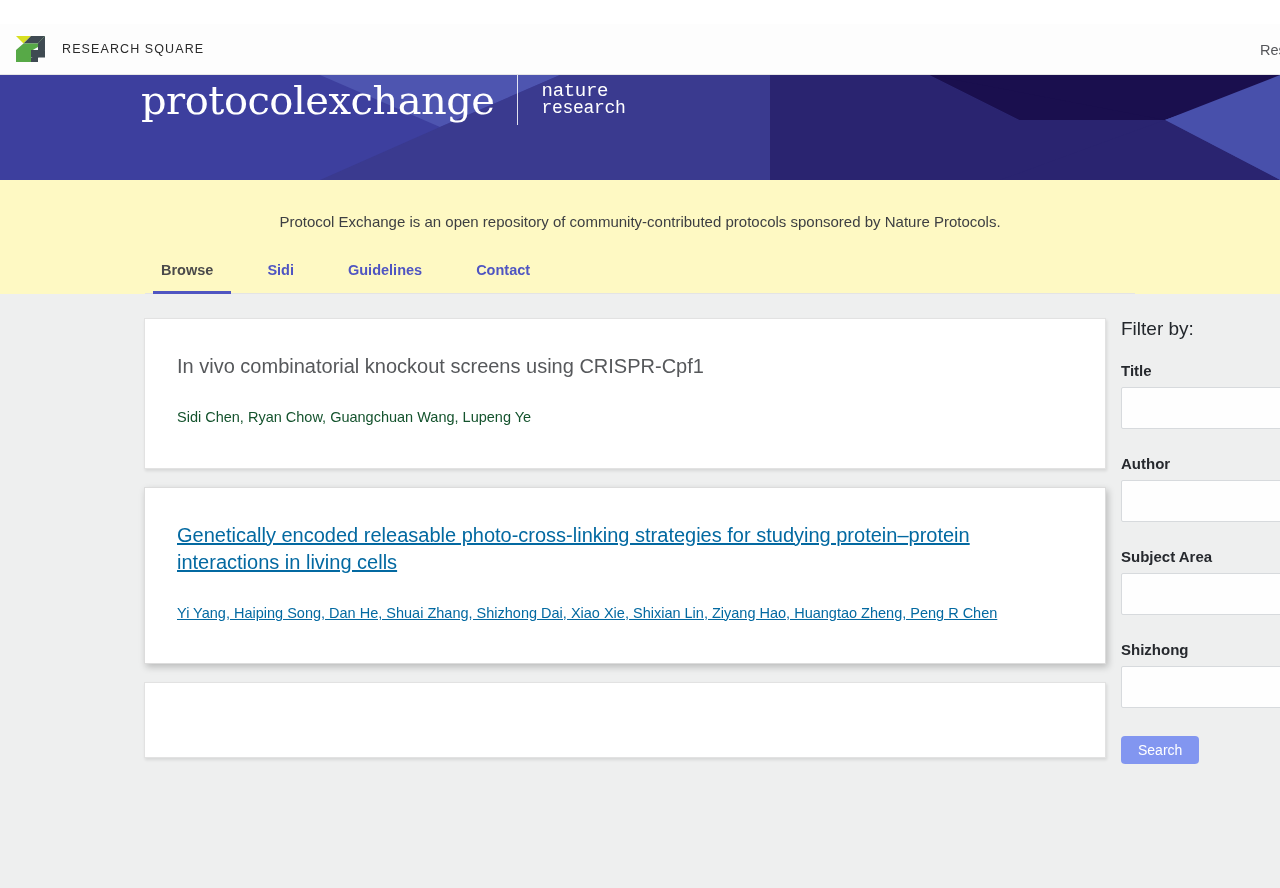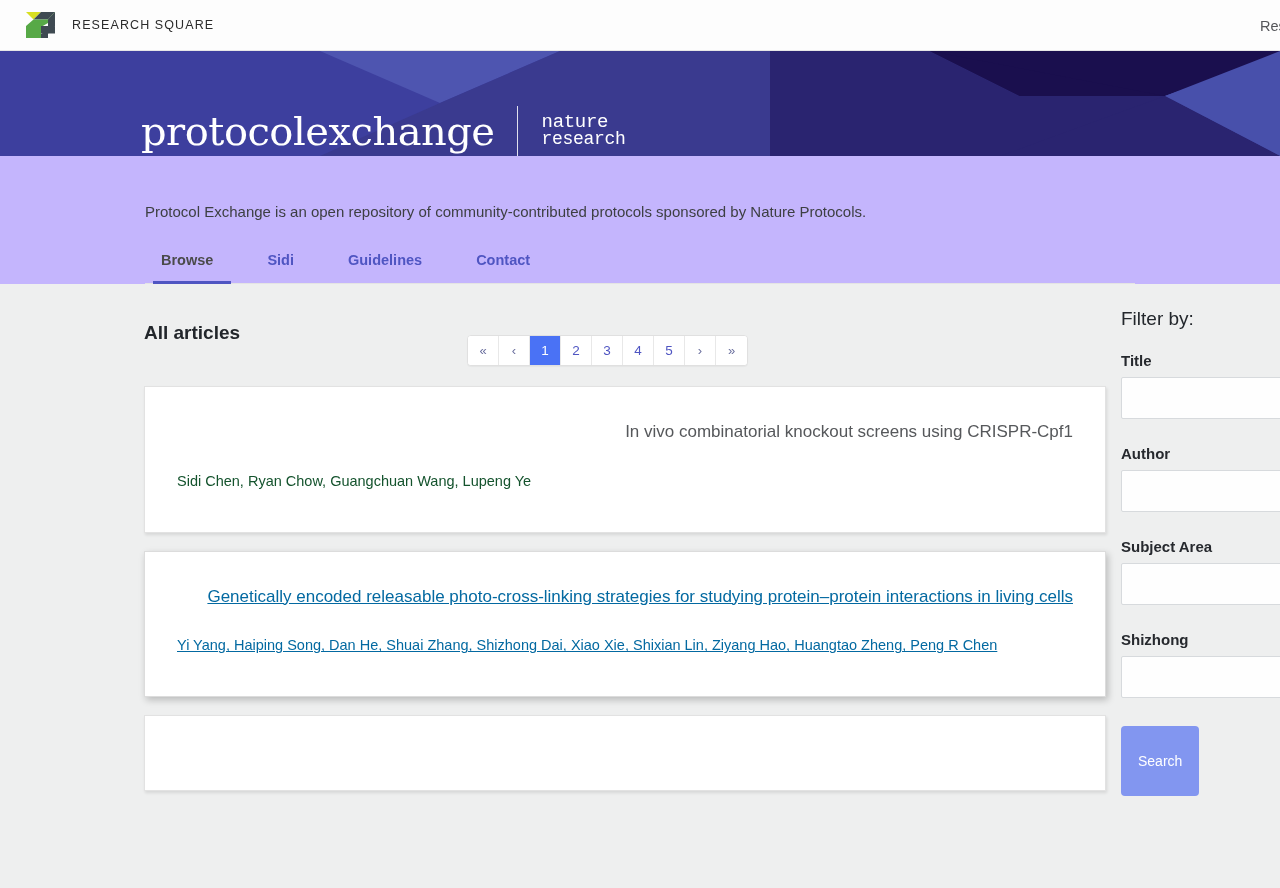--- a/index.html
+++ b/index.html
@@ -13,21 +13,22 @@
   }
 
   
   .topbar {
     position: relative;
     height: 51px;
     background: #fdfdfd;
     border-bottom: 1px solid #e6e6e6;
     display: flex;
     align-items: center;
-    padding: 0 24px;
+    padding: 0 14px;
+    margin-top: 24px;
   }
   .rs-logo-link {
     display: flex;
     align-items: center;
     gap: 12px;
     text-decoration: none;
   }
   .rs-mark { width: 36px; height: 30px; display: block; }
   .rs-wordmark {
     font-size: 12.5px;
@@ -58,21 +59,21 @@
     position: relative;
     height: 105px;
     overflow: hidden;
     background: #3d3f9e;
   }
   .banner svg { position: absolute; inset: 0; width: 100%; height: 100%; display: block; }
   .banner-inner {
     position: relative;
     height: 100%;
     display: flex;
-    align-items: flex-end;
+    align-items: flex-start;
     padding-left: 141px;
   }
   .brand-lockup { display: flex; align-items: center; }
   .brand-title {
     font-family: "DejaVu Serif", "Liberation Serif", serif;
     font-size: 40px;
     color: #ffffff;
     line-height: 1;
     letter-spacing: -0.5px;
     white-space: nowrap;
@@ -87,21 +88,21 @@
   .nature-logo {
     font-family: Liberation Mono, monospace;
     color: #ffffff;
     font-size: 19px;
     line-height: 0.92;
     letter-spacing: -0.3px;
   }
   .nature-logo .l2 { display: block; font-size: 18px; }
 
   
-  .intro-wrap { background: #c4b5fd; padding-top: 45px; }
+  .intro-wrap { background: #fef9c3; padding-top: 31px; text-align: center; }
   .shell { width: 1280px; padding: 0 145px 0 145px; }
   .intro-text {
     font-size: 15px;
     color: #3d3f42;
     margin: 0 0 30px 0;
     line-height: 1.4;
   }
   .navtabs {
     display: flex;
     align-items: flex-end;
@@ -194,25 +195,24 @@
     margin-bottom: 18px;
     padding: 34px 32px 40px 32px;
     box-shadow: 1px 2px 3px rgba(0,0,0,0.10);
     cursor: pointer;
   }
   .card.hovered {
     box-shadow: 2px 3px 7px rgba(0,0,0,0.22);
     border-color: #dcdcdc;
   }
   .card-title {
-    font-size: 17px;
+    font-size: 20px;
     color: #56585b;
     margin: 0 0 28px 0;
     line-height: 1.35;
-    text-align: right;
   }
   .card-authors {
     font-size: 14.5px;
     color: #14532d;
     margin: 0;
     line-height: 1.35;
   }
   .card.hovered .card-title,
   .card.hovered .card-authors {
     text-decoration: underline;
@@ -247,21 +247,21 @@
     font-family: "Liberation Sans", sans-serif;
     outline: none;
   }
   .search-btn {
     margin-top: 2px;
     background: #8296f0;
     border: none;
     border-radius: 4px;
     color: #ffffff;
     font-size: 14px;
-    padding: 27px 17px;
+    padding: 6px 17px;
     cursor: pointer;
     font-family: "Liberation Sans", sans-serif;
   }
 </style>
 </head>
 <body>
 
 <div class="topbar">
   <a class="rs-logo-link" href="#">
     <svg class="rs-mark" viewBox="0 0 36 30">
@@ -316,34 +316,20 @@
       <a class="navtab" href="#">Guidelines</a>
       <a class="navtab" href="#">Contact</a>
     </nav>
   </div>
 </div>
 
 <div class="page-body">
   <div class="layout">
 
     <div class="col-main">
-      <div class="main-head">
-        <h1 class="page-title">All articles</h1>
-        <div class="pager">
-          <a class="pg arrow" href="#">«</a>
-          <a class="pg arrow" href="#">‹</a>
-          <a class="pg active" href="#">1</a>
-          <a class="pg" href="#">2</a>
-          <a class="pg" href="#">3</a>
-          <a class="pg" href="#">4</a>
-          <a class="pg" href="#">5</a>
-          <a class="pg arrow" href="#">›</a>
-          <a class="pg arrow" href="#">»</a>
-        </div>
-      </div>
 
       <div class="card">
         <p class="card-title">In vivo combinatorial knockout screens using CRISPR-Cpf1</p>
         <p class="card-authors">Sidi Chen, Ryan Chow, Guangchuan Wang, Lupeng Ye</p>
       </div>
 
       <div class="card hovered">
         <p class="card-title">Genetically encoded releasable photo-cross-linking strategies for studying protein–protein interactions in living cells</p>
         <p class="card-authors">Yi Yang, Haiping Song, Dan He, Shuai Zhang, Shizhong Dai, Xiao Xie, Shixian Lin, Ziyang Hao, Huangtao Zheng, Peng R Chen</p>
       </div>

